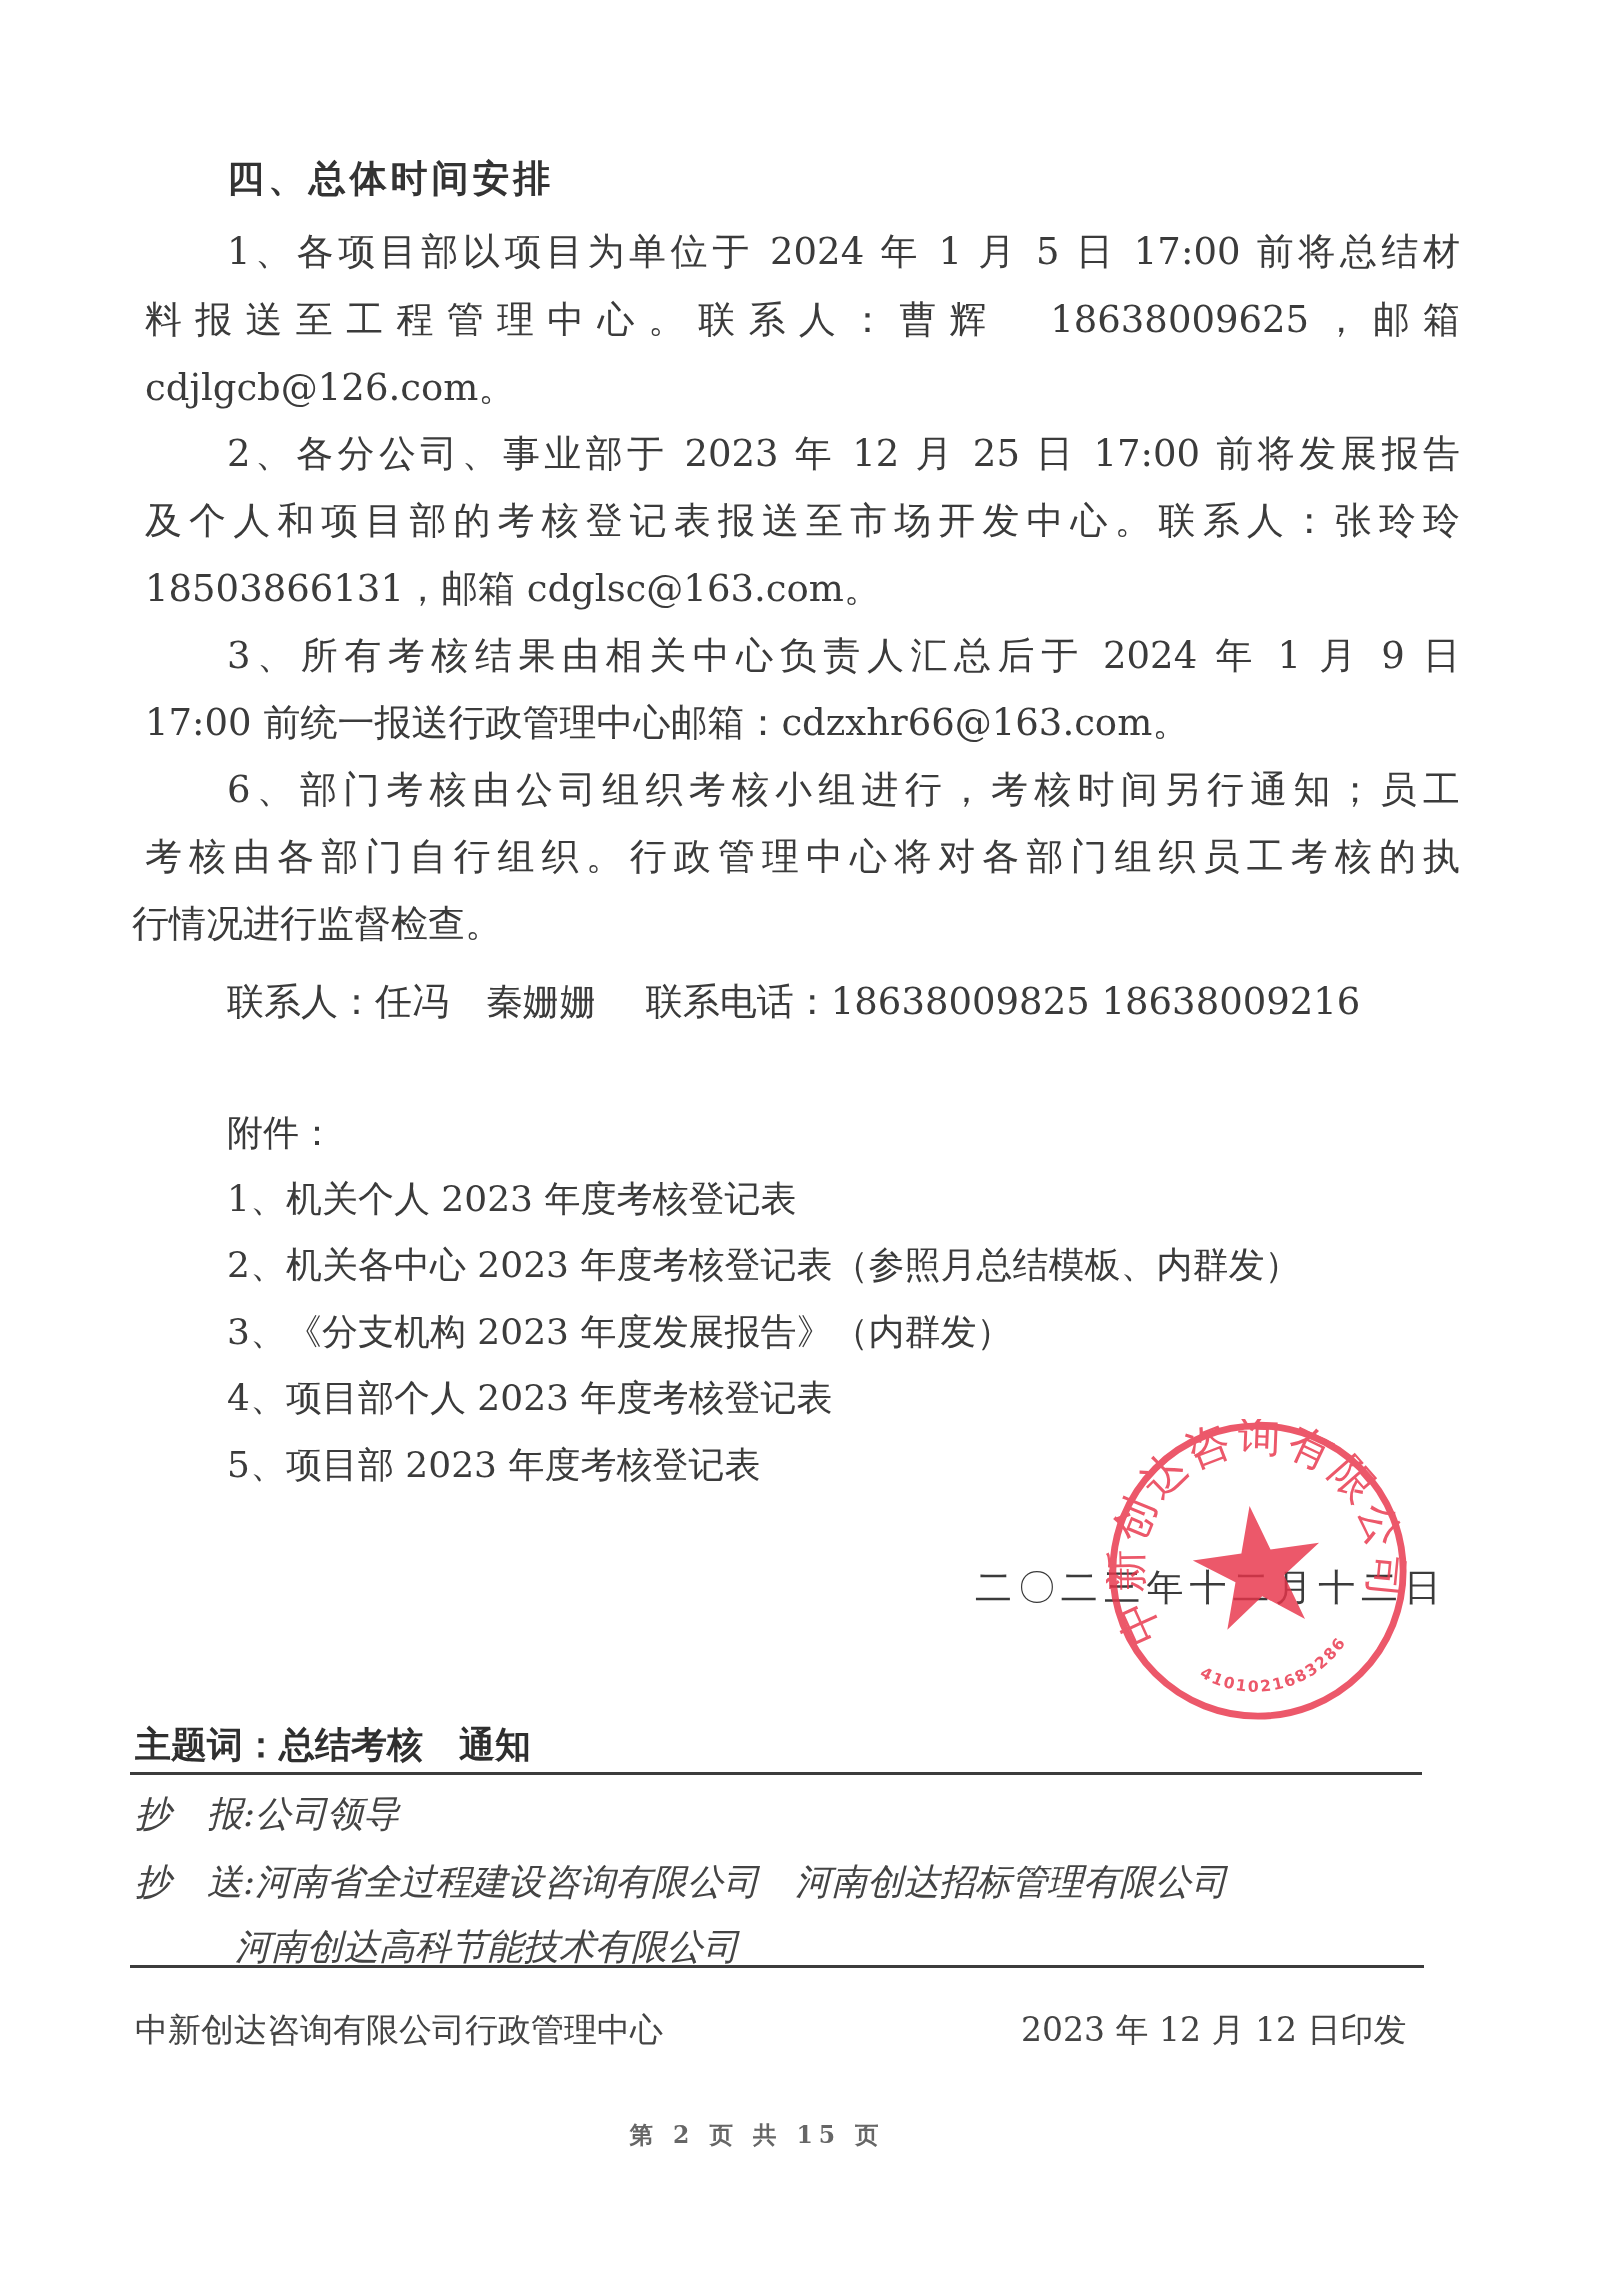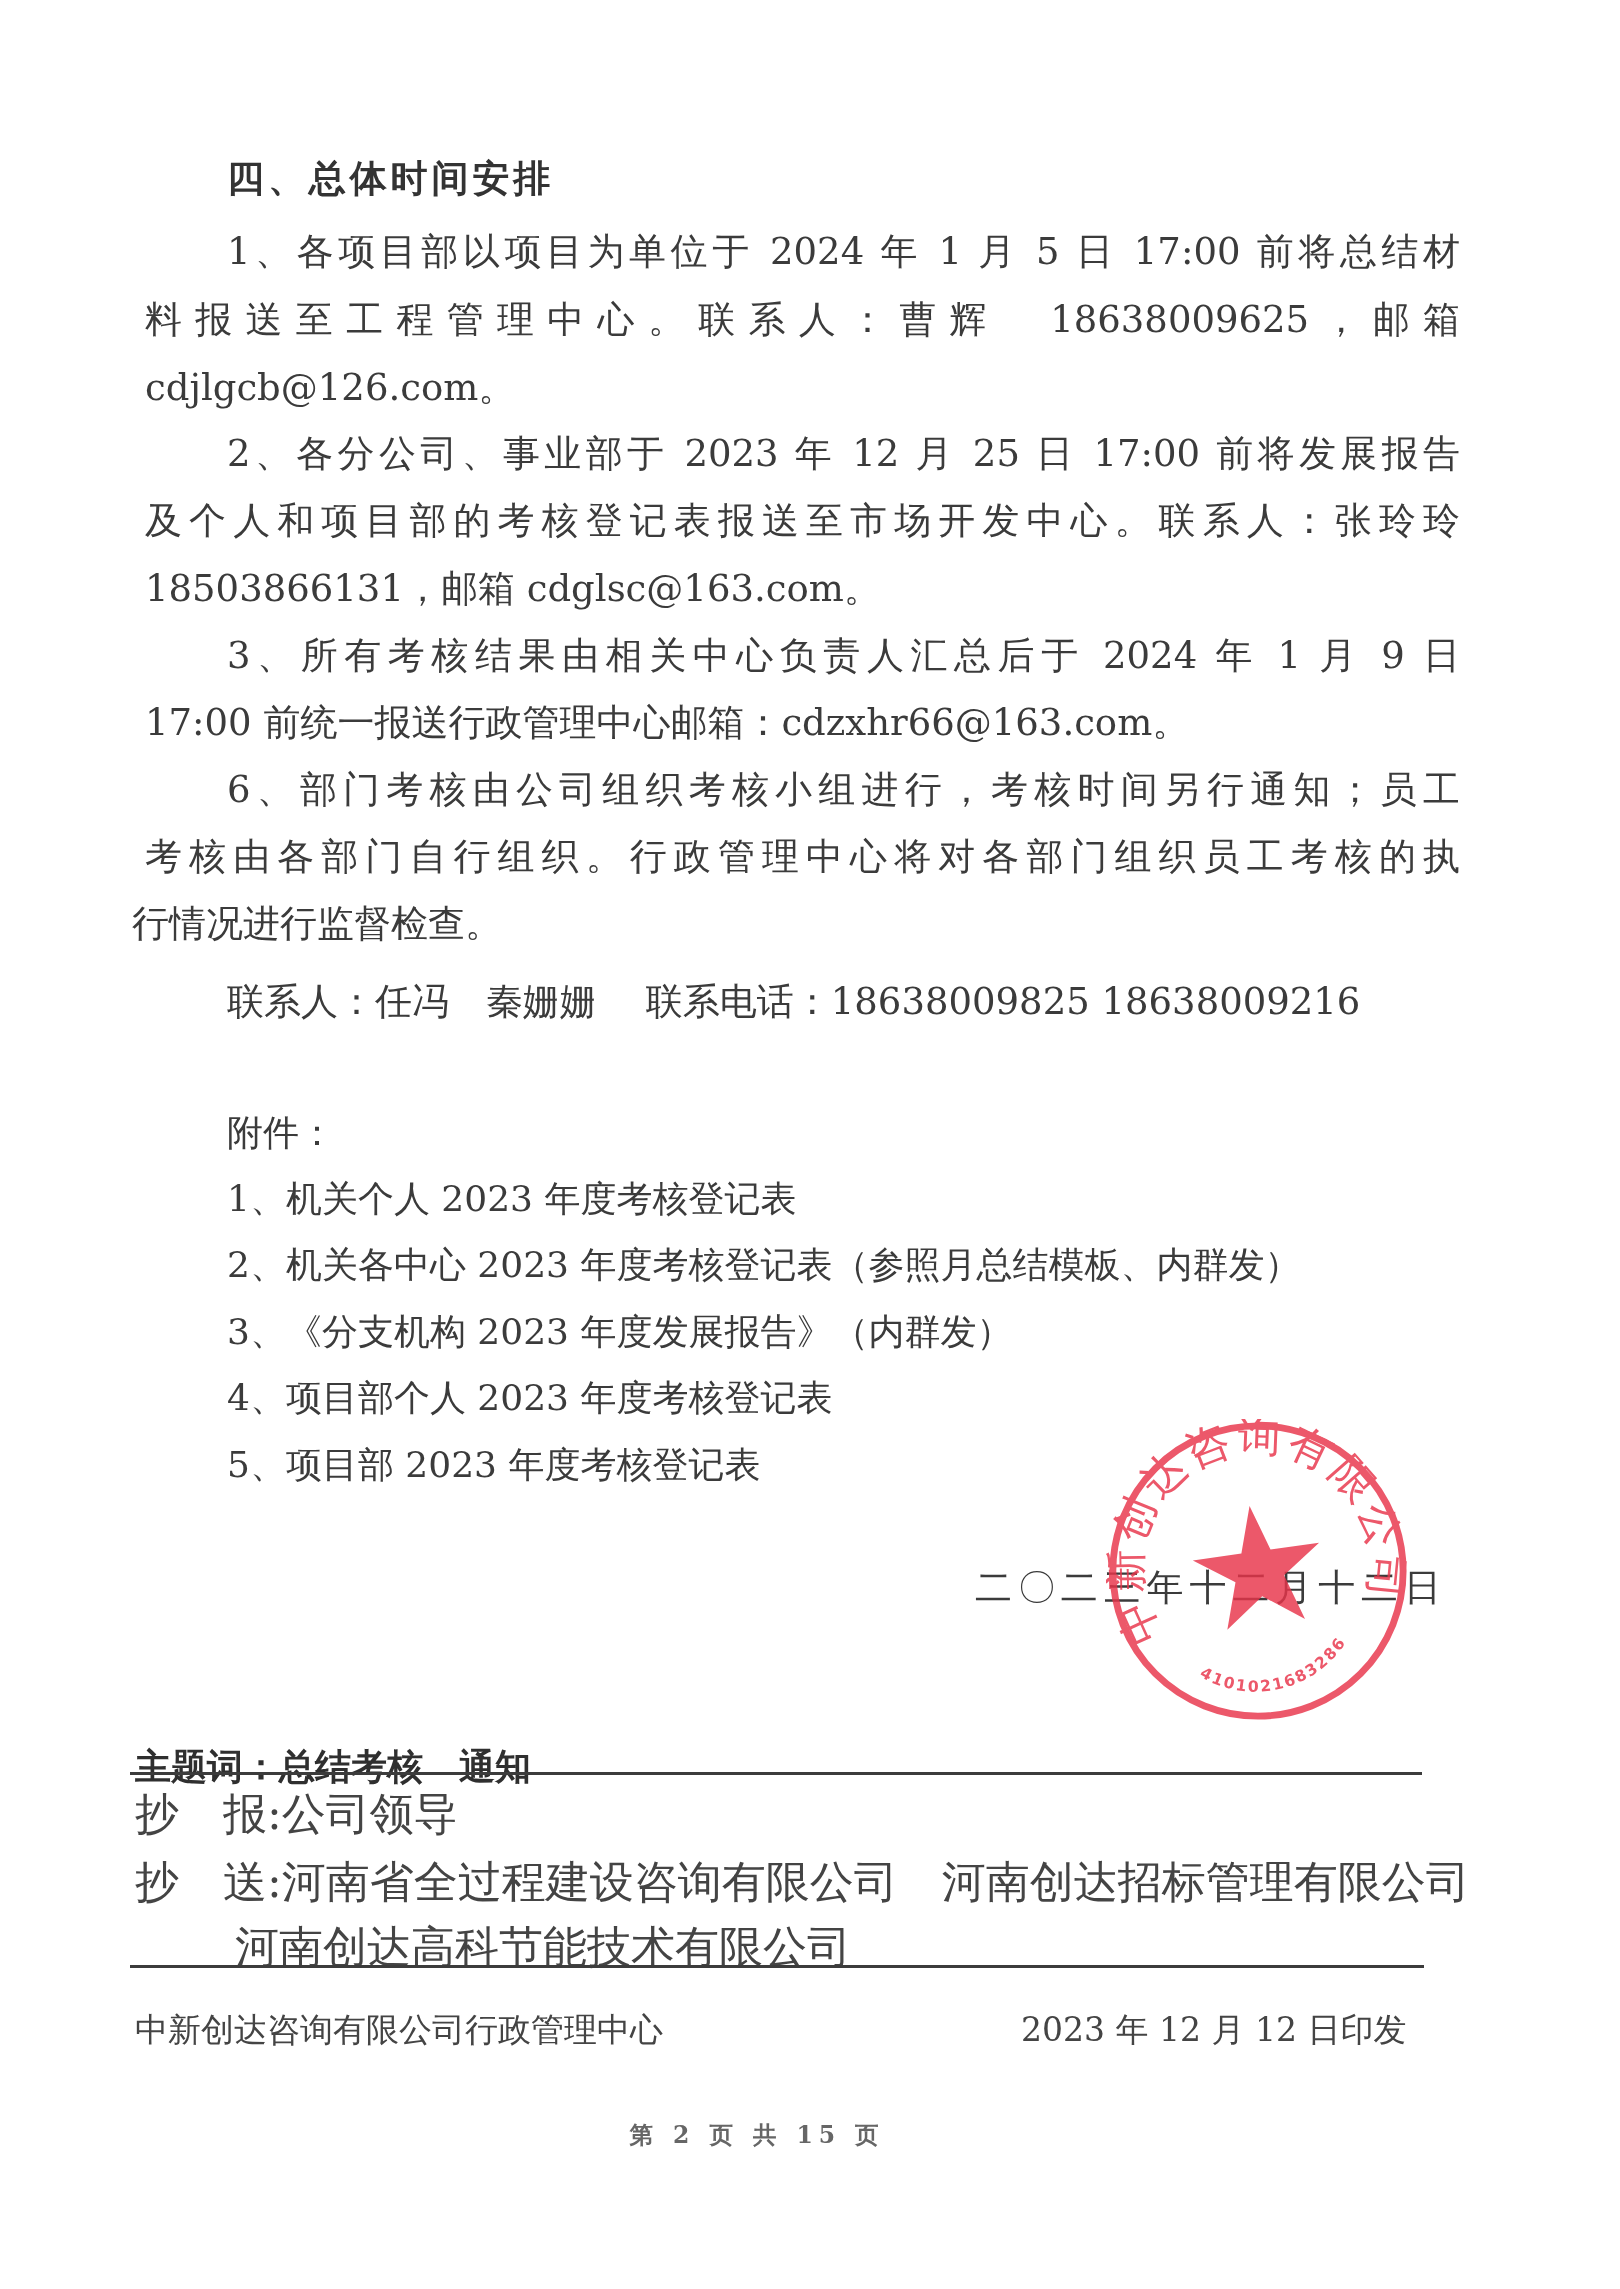--- a/index.html
+++ b/index.html
@@ -6,21 +6,21 @@
   body { width: 1620px; height: 2290px; position: relative; overflow: hidden;
          font-family: "DejaVu Serif", "Liberation Serif", serif; color: #3b3b3b; }
   .line { position: absolute; white-space: nowrap; font-size: 37px; line-height: 47px; }
   .just { left: 145px; width: 1315px; text-align: justify; text-align-last: justify; }
   .indent { left: 227px; }
   .bold { font-weight: bold; color: #333; }
   .heading { font-size: 37px; letter-spacing: 3.9px; }
   .attach { left: 227px; font-size: 36px; }
   .date-line { left: 975px; font-size: 37px; letter-spacing: 5.9px; }
   .kw { left: 135px; font-family: "DejaVu Sans", sans-serif; font-weight: bold; font-size: 36px; color: #2f2f2f; }
-  .cc { left: 135px; font-size: 44px; color: #444; }
+  .cc { left: 135px; font-size: 36px; color: #444; font-style: italic; }
   .footer { font-size: 33px; color: #444; }
   .rule { position: absolute; height: 2.9px; background: #3c3c3c; }
   .pagenum { position: absolute; left: 0; width: 1492px; text-align: center; top: 2119px;
              font-size: 23.5px; font-weight: bold; color: #666; letter-spacing: 5.9px; margin-left: 11px; }
   .seal { position: absolute; left: 1106px; top: 1419px; width: 304px; height: 304px; opacity: 0.82; }
 </style>
 </head>
 <body>
 
 <div class="line bold heading indent" style="top:155px;">四、总体时间安排</div>
@@ -61,21 +61,21 @@
     <polygon points="155,88 170,135 220,135 180,163 195,210 155,181 115,210 130,163 90,135 140,135" fill="#e8344a" transform="rotate(-8 155 150)"></polygon>
     <text font-size="44" fill="#e8344a" font-family="DejaVu Sans, sans-serif" letter-spacing="4">
       <textPath href="#sealArc">中新创达咨询有限公司</textPath>
     </text>
     <text font-size="16" fill="#e8344a" font-family="DejaVu Sans, sans-serif" letter-spacing="2" font-weight="bold">
       <textPath href="#codeArc">4101021683286</textPath>
     </text>
   </svg>
 </div>
 
-<div class="line kw" style="top:1721px;margin-top:22px;">主题词：总结考核　通知</div>
+<div class="line kw" style="top:1721px;">主题词：总结考核　通知</div>
 <div class="rule" style="left:130px; width:1292px; top:1772px;"></div>
 
 <div class="line cc" style="top:1790px;">
   <span>抄　报:</span><span>公司领导</span>
 </div>
 <div class="line cc" style="top:1858px;">
   <span>抄　送:</span><span>河南省全过程建设咨询有限公司　河南创达招标管理有限公司</span>
 </div>
 <div class="line cc" style="top:1923px; left:235px;">河南创达高科节能技术有限公司</div>
 <div class="rule" style="left:130px; width:1294px; top:1965px;"></div>

